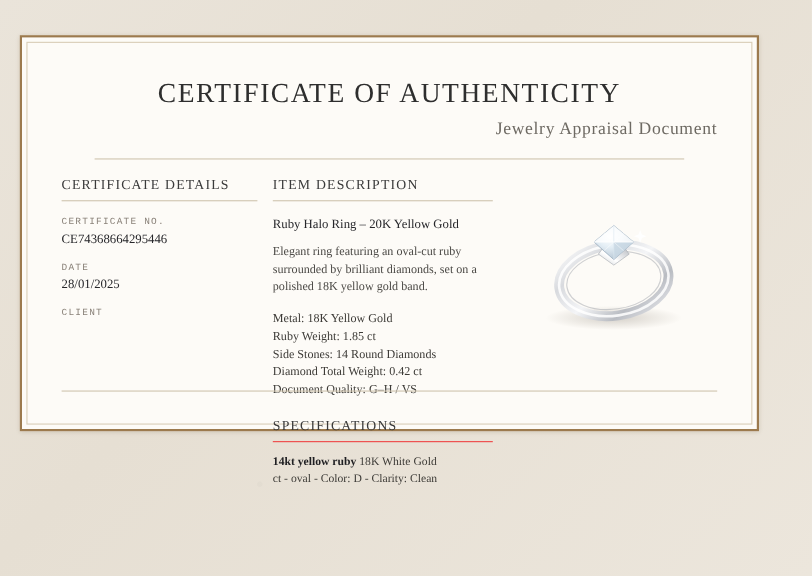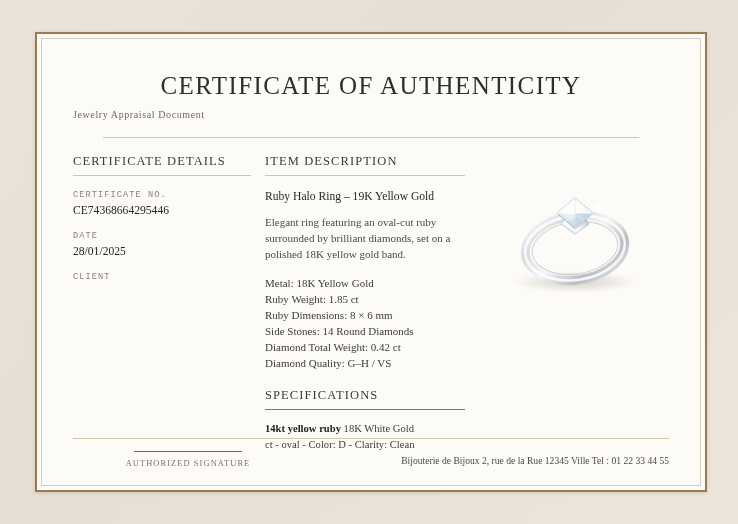--- a/index.html
+++ b/index.html
@@ -26,24 +26,24 @@
     background-image:
       radial-gradient(circle at 12% 22%, rgba(255,255,255,0.45) 0 2px, transparent 3px),
       radial-gradient(circle at 67% 71%, rgba(0,0,0,0.018) 0 3px, transparent 4px),
       radial-gradient(circle at 88% 18%, rgba(255,255,255,0.35) 0 2px, transparent 3px),
       radial-gradient(circle at 32% 84%, rgba(0,0,0,0.02) 0 2px, transparent 3px);
     pointer-events: none;
   }
   
   .cert {
     position: absolute;
-    left: 35px;
+    left: 18px;
     top: 32px;
     width: 672px;
-    height: 460px;
+    height: 360px;
     background: #fdfbf7;
     border: 2px solid #9c7a4e;
     box-shadow: 0 1px 4px rgba(90,70,40,0.18);
     box-sizing: border-box;
   }
   .cert-inner {
     position: absolute;
     inset: 4px;
     border: 1px solid #d9cdb6;
     box-sizing: border-box;
@@ -58,22 +58,22 @@
   .title {
     text-align: center;
     font-size: 25px;
     letter-spacing: 1.4px;
     color: #2e2e2e;
     font-family: "Liberation Serif", serif;
     margin: 12px 0 0 0;
     font-weight: normal;
   }
   .subtitle {
-    text-align: left;
-    font-size: 10px;
+    text-align: right;
+    font-size: 16px;
     color: #6e6a63;
     letter-spacing: 0.6px;
     margin-top: 9px;
   }
   .head-rule {
     margin: 17px 30px 0 30px;
     border-top: 1px solid #cfc4ae;
   }
   
   .cols {
@@ -231,30 +231,29 @@
             <div class="field-value">28/01/2025</div>
           </div>
 
           <div class="field">
             <div class="field-label">CLIENT</div>
           </div>
         </div>
 
         <div class="col-mid">
           <div class="sec-head">ITEM DESCRIPTION</div>
-          <div class="item-name">Ruby Halo Ring – 19K Yellow Gold</div>
+          <div class="item-name">Ruby Halo Ring – 20K Yellow Gold</div>
           <div class="item-desc">Elegant ring featuring an oval-cut ruby surrounded by brilliant diamonds, set on a polished 18K yellow gold band.</div>
 
           <div class="spec-list">
             <div>Metal: 18K Yellow Gold</div>
             <div>Ruby Weight: 1.85 ct</div>
-            <div>Ruby Dimensions: 8 × 6 mm</div>
             <div>Side Stones: 14 Round Diamonds</div>
             <div>Diamond Total Weight: 0.42 ct</div>
-            <div>Diamond Quality: G–H / VS</div>
+            <div>Document Quality: G–H / VS</div>
           </div>
 
           <div class="spec-head">SPECIFICATIONS</div>
           <div class="spec-extra">
             <div><b>14kt yellow ruby</b><span> 18K White Gold</span></div>
             <div>ct - oval - Color: D - Clarity: Clean</div>
           </div>
         </div>
 
         <div class="col-right">
@@ -310,24 +309,17 @@
                 <path d="M116 20 l1.6 4.2 4.2 1.6 -4.2 1.6 -1.6 4.2 -1.6 -4.2 -4.2 -1.6 4.2 -1.6 Z" fill="#ffffff" opacity="0.9"></path>
               </g>
             </svg>
           </div>
         </div>
 
       </div>
 
       <div class="footer">
         <div class="footer-rule"></div>
-        <div class="footer-row">
-          <div class="sig-block">
-            <div class="sig-line"></div>
-            <div class="sig-label">AUTHORIZED SIGNATURE</div>
-          </div>
-          <div class="footer-contact">Bijouterie de Bijoux 2, rue de la Rue 12345 Ville Tel : 01 22 33 44 55</div>
-        </div>
       </div>
 
     </div>
   </div>
 </div>
 
 </body></html>

